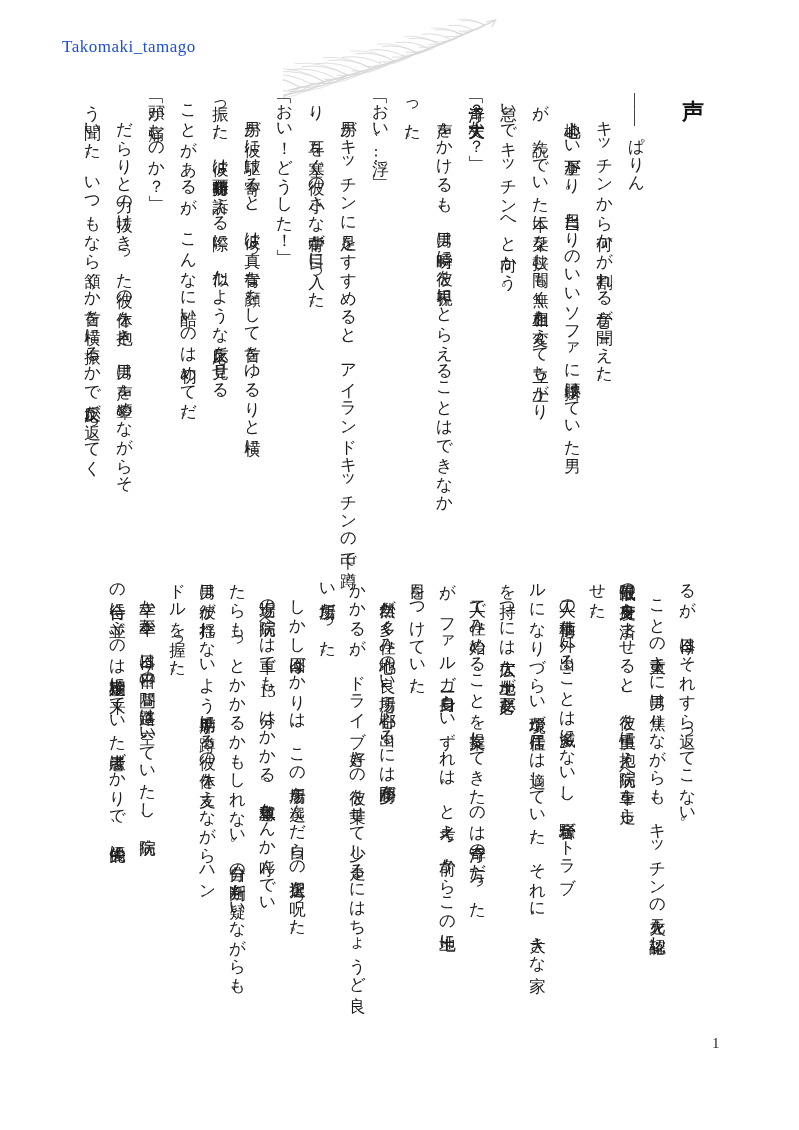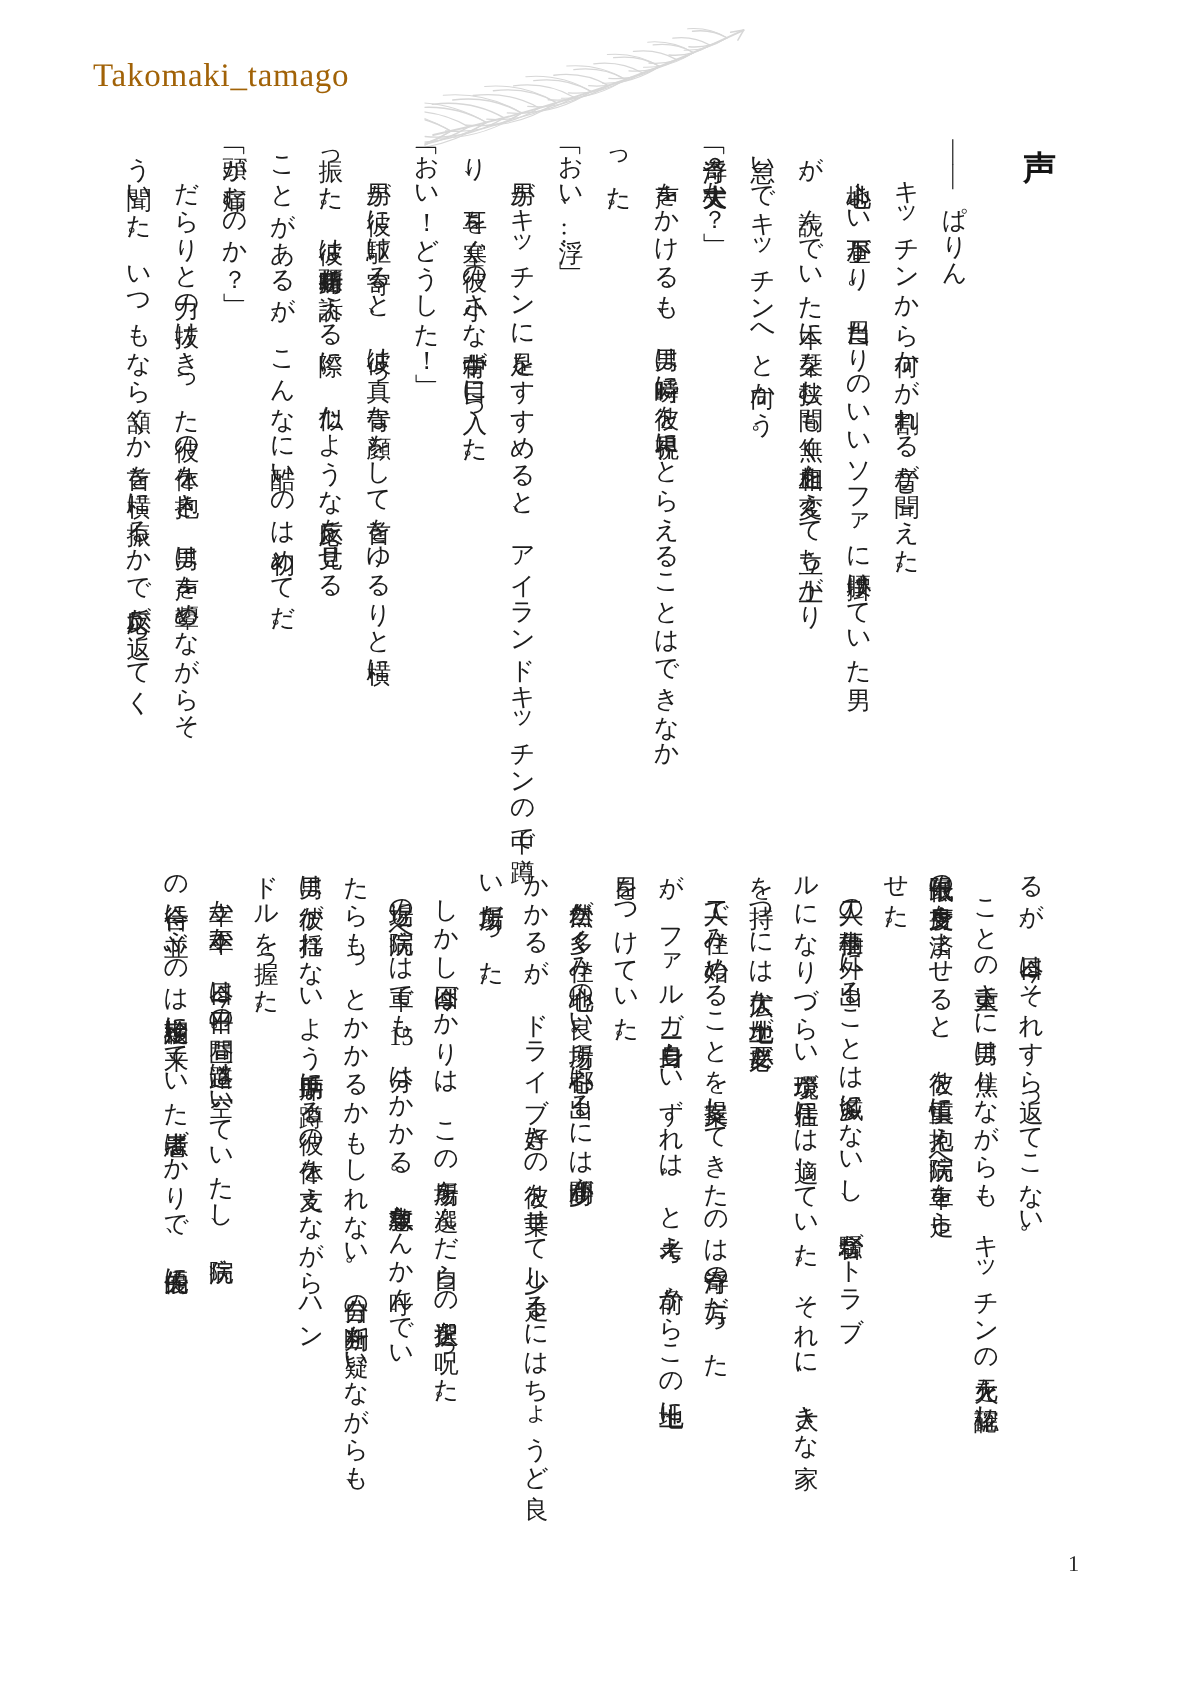--- a/index.html
+++ b/index.html
@@ -6,21 +6,21 @@
   body{
     width:799px;height:1130px;
     background:#ffffff;
     position:relative;
     overflow:hidden;
     font-family:"Liberation Serif","DejaVu Serif",serif;
     color:#1d1d1d;
   }
   .watermark{
     position:absolute;left:62px;top:37px;
-    font-size:22px;color:#a16207;letter-spacing:.5px;
+    font-size:17px;color:#1d4ed8;letter-spacing:.5px;
   }
   .feather{
     position:absolute;left:283px;top:5px;width:230px;height:102px;
   }
   .page-title{
     position:absolute;right:91px;top:82px;
     writing-mode:vertical-rl;
     font-size:22px;font-weight:bold;color:#141414;
   }
   .vblock{

